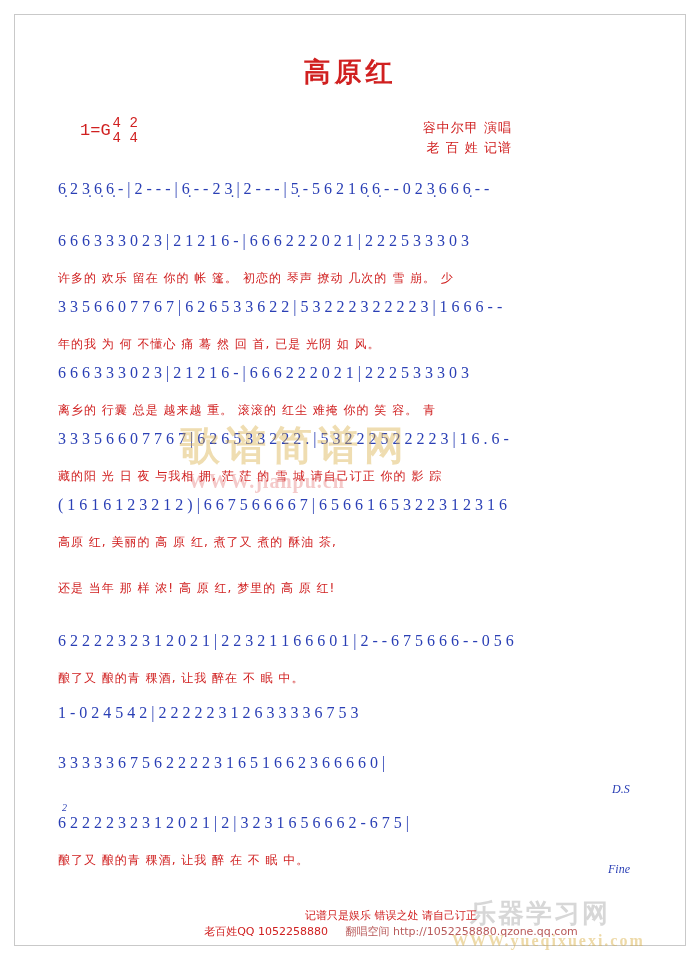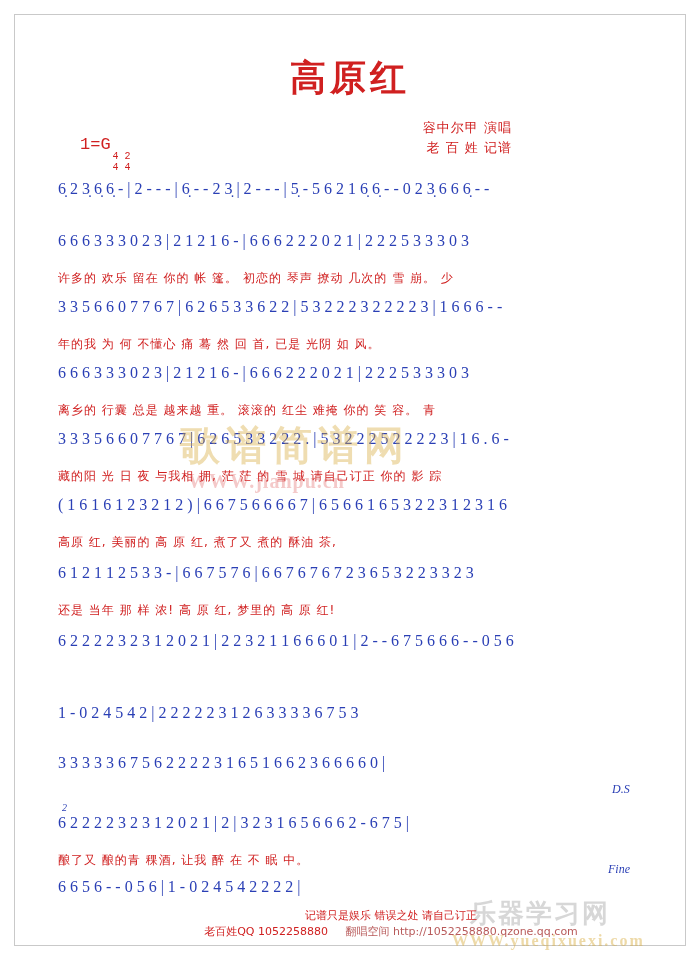--- a/index.html
+++ b/index.html
@@ -32,42 +32,41 @@
   }
 
   
   .title {
     position: absolute;
     left: 0;
     top: 54px;
     width: 700px;
     text-align: center;
     font-family: "DejaVu Sans", sans-serif;
-    font-size: 36px;
+    font-size: 27px;
     font-weight: bold;
     color: #d02020;
     letter-spacing: 4px;
   }
   .keysig {
     position: absolute;
     left: 80px;
     top: 116px;
     font-family: Liberation Mono, monospace;
     font-size: 17px;
     color: #d02020;
     white-space: nowrap;
   }
   .keysig .frac {
     display: inline-block;
     vertical-align: middle;
-    font-size: 10px;
+    font-size: 14px;
     line-height: 1.05;
     text-align: center;
     margin-left: 2px;
-    margin-top: 36px;
   }
   .credit {
     position: absolute;
     right: 188px;
     top: 118px;
     font-family: "DejaVu Sans", sans-serif;
     font-size: 13px;
     color: #d02020;
     line-height: 1.55;
     text-align: right;
@@ -210,44 +209,41 @@
     <div class="notes">3 3 3  5 6 6  0 7 7 6 7 | 6 2  6 5 3  3 2 2 2 . | 5 3 2   2 2 5 2 2  2 2 3 | 1 6 . 6 -</div>
     <div class="lyrics">藏的阳 光 日 夜 与我相 拥, 茫 茫 的 雪 城 请自己订正 你的 影 踪</div>
   </div>
 
   <div class="system" style="top:494px;">
     <div class="notes">( 1 6 1 6 1  2 3 2 1 2 )  |  6 6 7 5 6  6 6 6 7  | 6 5 6 6 1 6 5 3  2 2 3 1  2 3 1 6</div>
     <div class="lyrics">高原 红, 美丽的 高 原 红, 煮了又 煮的 酥油 茶,</div>
   </div>
 
   <div class="system" style="top:562px;">
-    <div class="notes">6 1 2 1   1 2 5 3 3   -  | 6  6 7 5 7 6  | 6 6 7 6 7  6 7 2 3 6 5 3  2 2 3   3 2 3</div>
     <div class="lyrics">还是 当年 那 样 浓! 高 原 红, 梦里的 高 原 红!</div>
   </div>
 
   <div class="system" style="top:630px;">
     <div class="notes">6 2 2  2 2 3  2 3 1  2 0 2 1  | 2 2 3  2 1 1 6 6 6  0 1 | 2 - - 6 7 5  6 6 6 - - 0 5 6</div>
+    <div class="lyrics">酿了又 酿的青 稞酒, 让我 醉在 不 眠 中。</div>
   </div>
 
   <div class="system" style="top:702px;">
     <div class="notes">1    -    0 2 4 5 4 2  | 2 2 2     2 2 3 1 2 6   3 3 3 3   6 7 5 3</div>
   </div>
 
   <div class="system" style="top:752px;">
     <div class="notes">3 3  3 3 3    6 7 5 6  2 2  2 2 3 1 6 5 1   6 6  2 3 6 6 6  6 0 |</div>
   </div>
 
   <div class="system" style="top:812px;">
     <div class="notes">6 2 2  2 2 3  2 3 1  2 0 2 1  | 2  | 3  2 3 1 6  5 6  6 6  2 - 6 7 5 |</div>
     <div class="lyrics">酿了又 酿的青 稞酒, 让我 醉 在 不 眠 中。</div>
   </div>
 
-  <div class="system" style="top:876px;">
-    <div class="notes">6  6 5 6   -   -   0 5 6  | 1   -    0 2 4 5 4 2  2 2  2 |</div>
-  </div>
 
   <div class="marking" style="left:612px; top:782px;text-align:right;">D.S</div>
   <div class="marking" style="left:608px; top:862px;">Fine</div>
   <div class="marking" style="left:62px; top:802px; font-size:10px;">2</div>
 
   <div class="wm wm-main">歌谱简谱网</div>
   <div class="wm wm-url">WWW.jianpu.cn</div>
   <div class="wm wm-br">乐器学习网</div>
   <div class="wm wm-br2">WWW.yueqixuexi.com</div>
 

